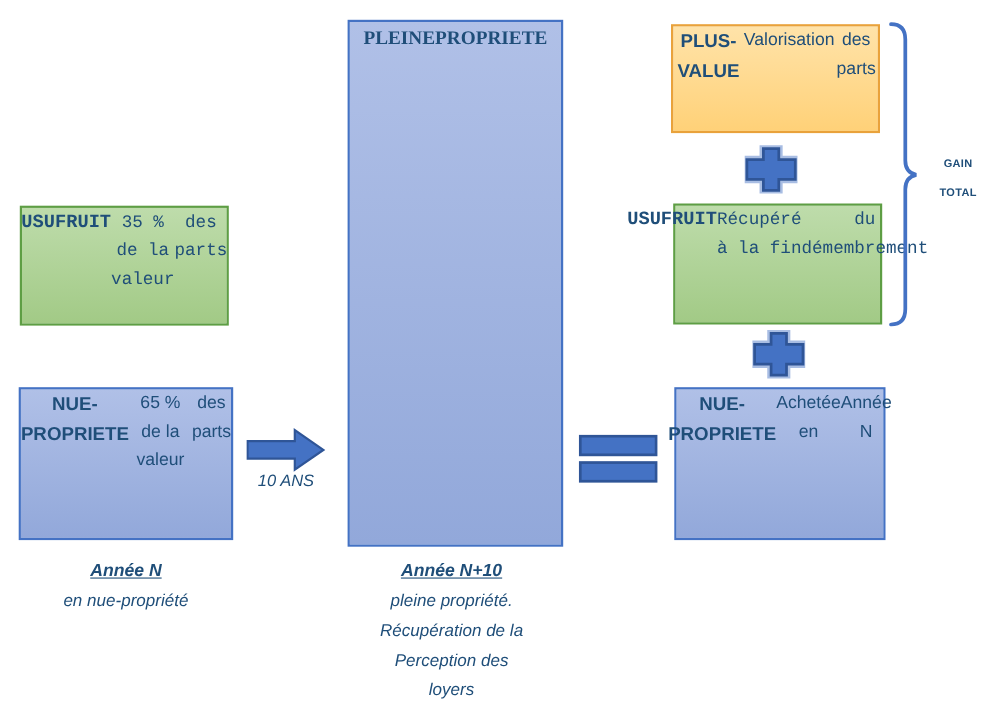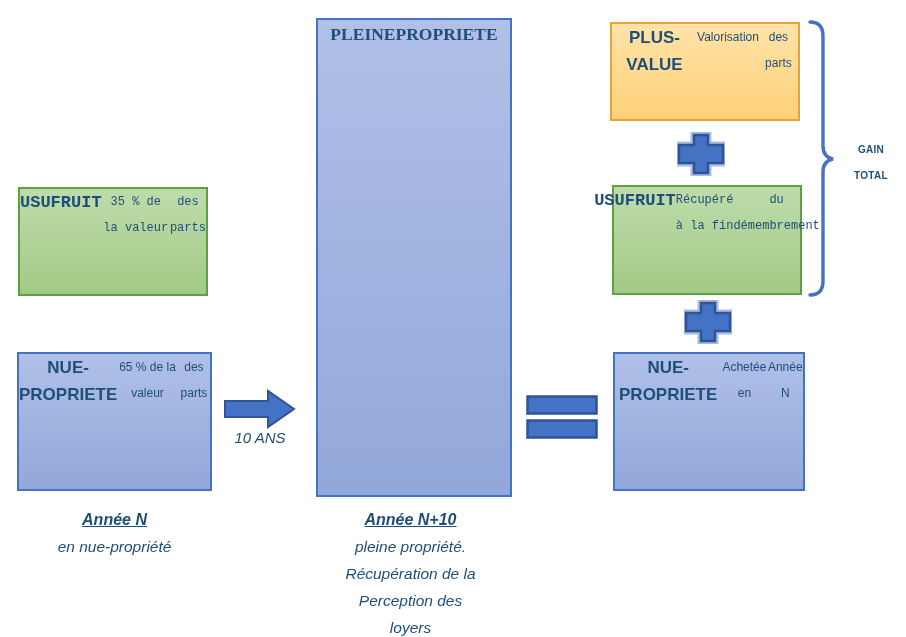--- a/index.html
+++ b/index.html
@@ -5,21 +5,21 @@
   html,body{margin:0;padding:0;background:#ffffff;}
   .canvas{
     position:relative;width:906px;height:637px;background:#ffffff;overflow:hidden;
     font-family:"Liberation Sans",sans-serif;color:#1F4E79;
   }
   .box{
     position:absolute;display:flex;flex-direction:row;align-items:flex-start;justify-content:center;
     text-align:center;box-sizing:border-box;border:2px solid transparent;
   }
   .box-title{font-weight:700;font-size:17px;line-height:27px;}
-  .box-line{font-size:12px;line-height:26px;}
+  .box-line{font-size:16px;line-height:26px;}
   .green{background:linear-gradient(180deg,#bedcab 0%,#a2ca86 100%);border-color:#5e9e44;font-family:Liberation Mono, monospace;}
   .blue{background:linear-gradient(180deg,#b0c0e7 0%,#92a8da 100%);border-color:#4472C4;}
   .orange{background:linear-gradient(180deg,#ffe3a9 0%,#ffd178 100%);border-color:#e9a23b;}
 
   .caption{position:absolute;text-align:center;font-style:italic;font-size:15.5px;line-height:27px;}
   .caption-title{font-weight:700;font-size:16px;text-decoration:underline;line-height:27px;}
 
   .shape{position:absolute;}
   .arrow-label{
     position:absolute;left:224px;top:429px;width:72px;text-align:center;

